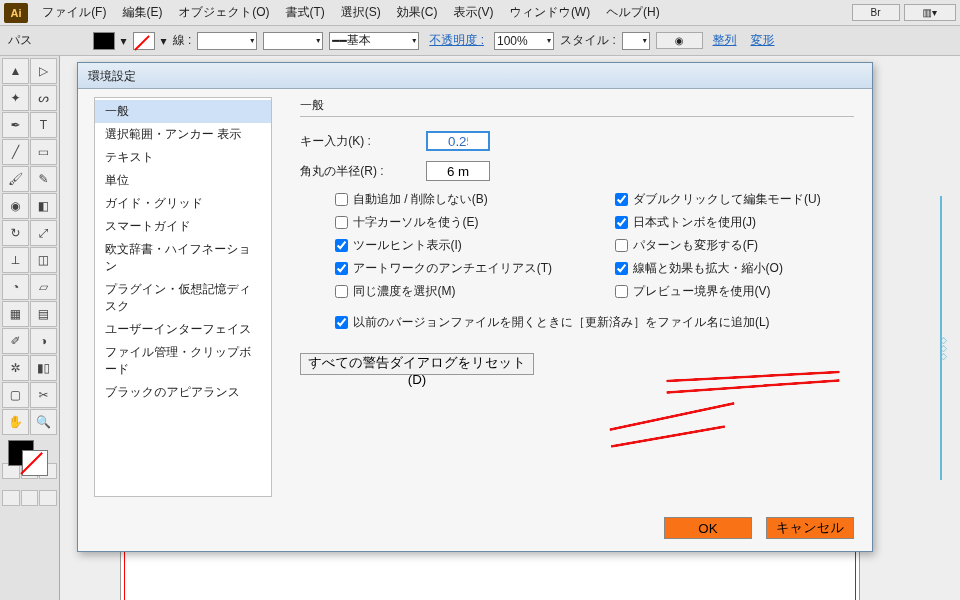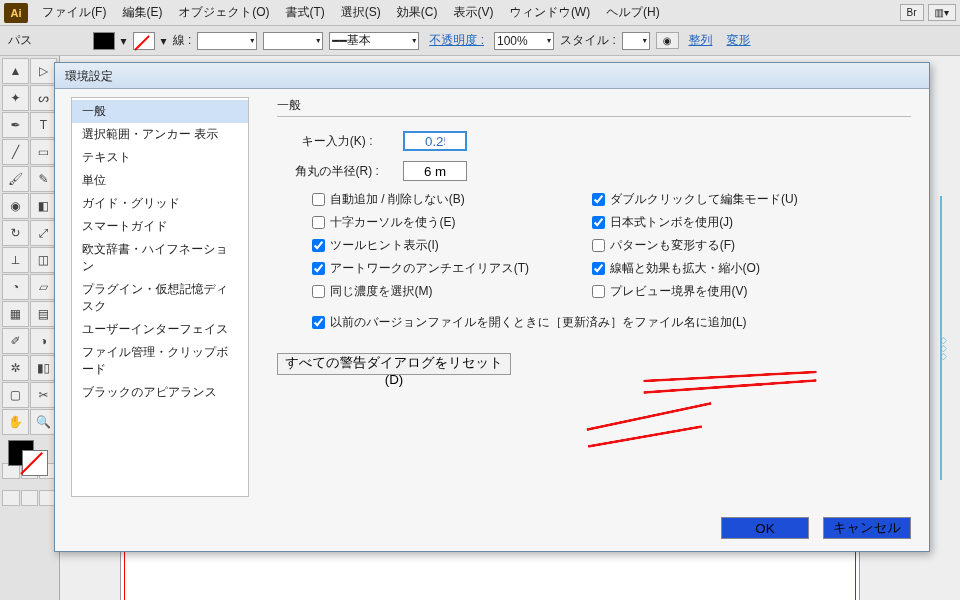--- a/index.html
+++ b/index.html
@@ -3,21 +3,21 @@
 <meta charset="utf-8">
 <style>
   * { box-sizing: border-box; margin: 0; padding: 0; font-family: "Meiryo UI", "MS UI Gothic", sans-serif; }
   body { width: 960px; height: 600px; background: #f5f5f5; overflow: hidden; font-size: 12px; color: #222; }
 
   
   .menubar { height: 26px; background: #e6e6e6; display: flex; align-items: center; padding: 0 4px; border-bottom: 1px solid #bbb; }
   .logo { width: 24px; height: 20px; background: #5b3b00; color:#fc6; display:flex;align-items:center;justify-content:center;font-weight:bold;font-size:11px;border-radius:2px;margin-right:6px;}
   .menuitem { padding: 4px 8px; cursor: default; }
   .menu-right { display:flex; margin-left:auto; gap:4px; align-items:center;}
-  .chip { border:1px solid #aaa; padding:2px 6px; background:#eee; font-size:10px;}
+  .chip { border:1px solid #aaa; padding:2px 18px; background:#eee; font-size:10px;}
 
   
   .optionbar { height: 30px; background: #e2e2e2; display:flex; align-items:center; padding:0 8px; border-bottom:1px solid #bbb; gap:6px; }
   .optionbar .lbl { margin-right:8px; }
   .swatch { width:22px; height:18px; border:1px solid #888; display:inline-block;}
   .blackfill{background:#000;}
   .nofill{background:#fff;position:relative;}
   .nofill::after{content:"";position:absolute;left:1px;top:16px;width:20px;height:0;border-top:2px solid red;transform:rotate(-45deg);transform-origin:left;}
   .combo { width:60px; height:18px; border:1px solid #888; background:#fff; display:inline-flex;align-items:center;padding:0 2px;}
   .combo.wide{width:90px}
@@ -35,39 +35,39 @@
   .minirow div{flex:1;border:1px solid #bbb;background:#eee;}
 
   
   .canvas { position:absolute; left:60px; top:56px; right:0; bottom:0; background:#eee; }
   .artboard { position:absolute; left:60px; top:50px; width:740px; height:500px; background:#fff; border:1px solid #999; }
   .artboard::after{content:"";position:absolute;inset:3px;border:1px solid red;}
   .rightguide{position:absolute;right:18px;top:140px;bottom:120px;width:2px;background:#6bd;}
   .rightknobs{position:absolute;right:10px;top:280px;width:10px;color:#6bd;font-size:9px;line-height:8px;}
 
   
-  .dialog { position:absolute; left:54px; top:62px; width:876px; height:490px; background:#f6f6f6; border:1px solid #6b8ba6; box-shadow:2px 3px 8px rgba(0,0,0,.3); }
+  .dialog { position:absolute; left:77px; top:62px; width:796px; height:490px; background:#f6f6f6; border:1px solid #6b8ba6; box-shadow:2px 3px 8px rgba(0,0,0,.3); }
   .dtitle { height:26px; background:linear-gradient(#e5eef7,#cfdff0); border-bottom:1px solid #9ab; padding:5px 10px; font-size:12px;}
   .dbody { display:flex; height:416px; }
   .catpanel{width:178px; margin:8px 0 8px 16px; border:1px solid #c0c0c0; background:#fff; padding:2px 0;}
   .cat{padding:3px 10px; cursor:default;}
   .cat.sel{background:#cfe1f7;}
   .content{flex:1; padding:8px 18px 8px 28px;}
   .section-title{border-bottom:1px solid #bbb;padding-bottom:2px;margin-bottom:14px;}
   .frow{display:flex;align-items:center;gap:6px;margin-bottom:10px;}
-  .frow label{width:120px;text-align:center;}
+  .frow label{width:120px;text-align:left;}
   .txtin{width:64px;height:20px;border:1px solid #888;background:#fff;padding:1px 20px;}
   .selin{border:2px solid #3b8edb;color:#2d6bc0;}
   .checks{display:grid;grid-template-columns:260px 260px;gap:6px 20px;margin-top:10px;}
   .chk{display:flex;align-items:center;gap:5px;padding-left:35px;}
   .chk input{width:13px;height:13px;}
   .singlechk{margin-top:14px;}
   .resetbtn{margin-top:22px;width:234px;height:22px;border:1px solid #999;background:#f2f2f2;cursor:pointer;}
   .dbuttons{position:absolute;right:18px;bottom:12px;display:flex;gap:14px;}
-  .btn{width:88px;height:22px;border:1px solid #888;background:#1d4ed8;cursor:pointer;}
+  .btn{width:88px;height:22px;border:1px solid #888;background:#f97316;cursor:pointer;}
 
   
   .redstroke{position:absolute;height:0;border-top:3px solid #e11;border-radius:2px;}
   .r1{left:588px;top:312px;width:174px;transform:rotate(-3deg);}
   .r2{left:588px;top:322px;width:174px;transform:rotate(-4deg);}
   .r3{left:530px;top:352px;width:128px;transform:rotate(-12deg);}
   .r4{left:532px;top:372px;width:116px;transform:rotate(-10deg);}
 </style>
 </head>
 <body>

